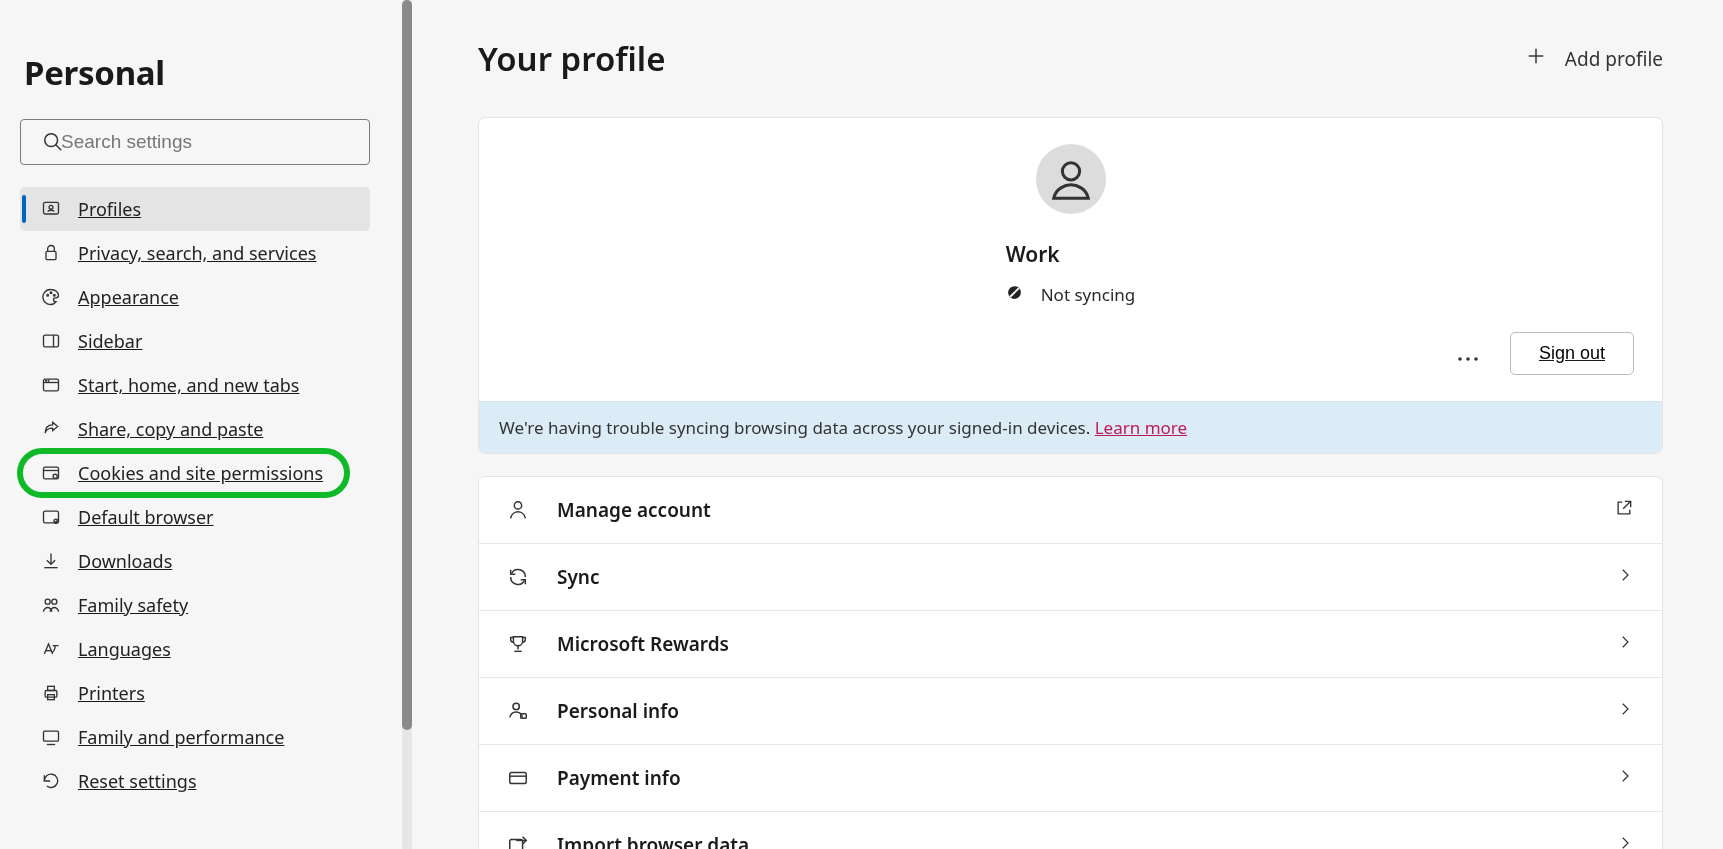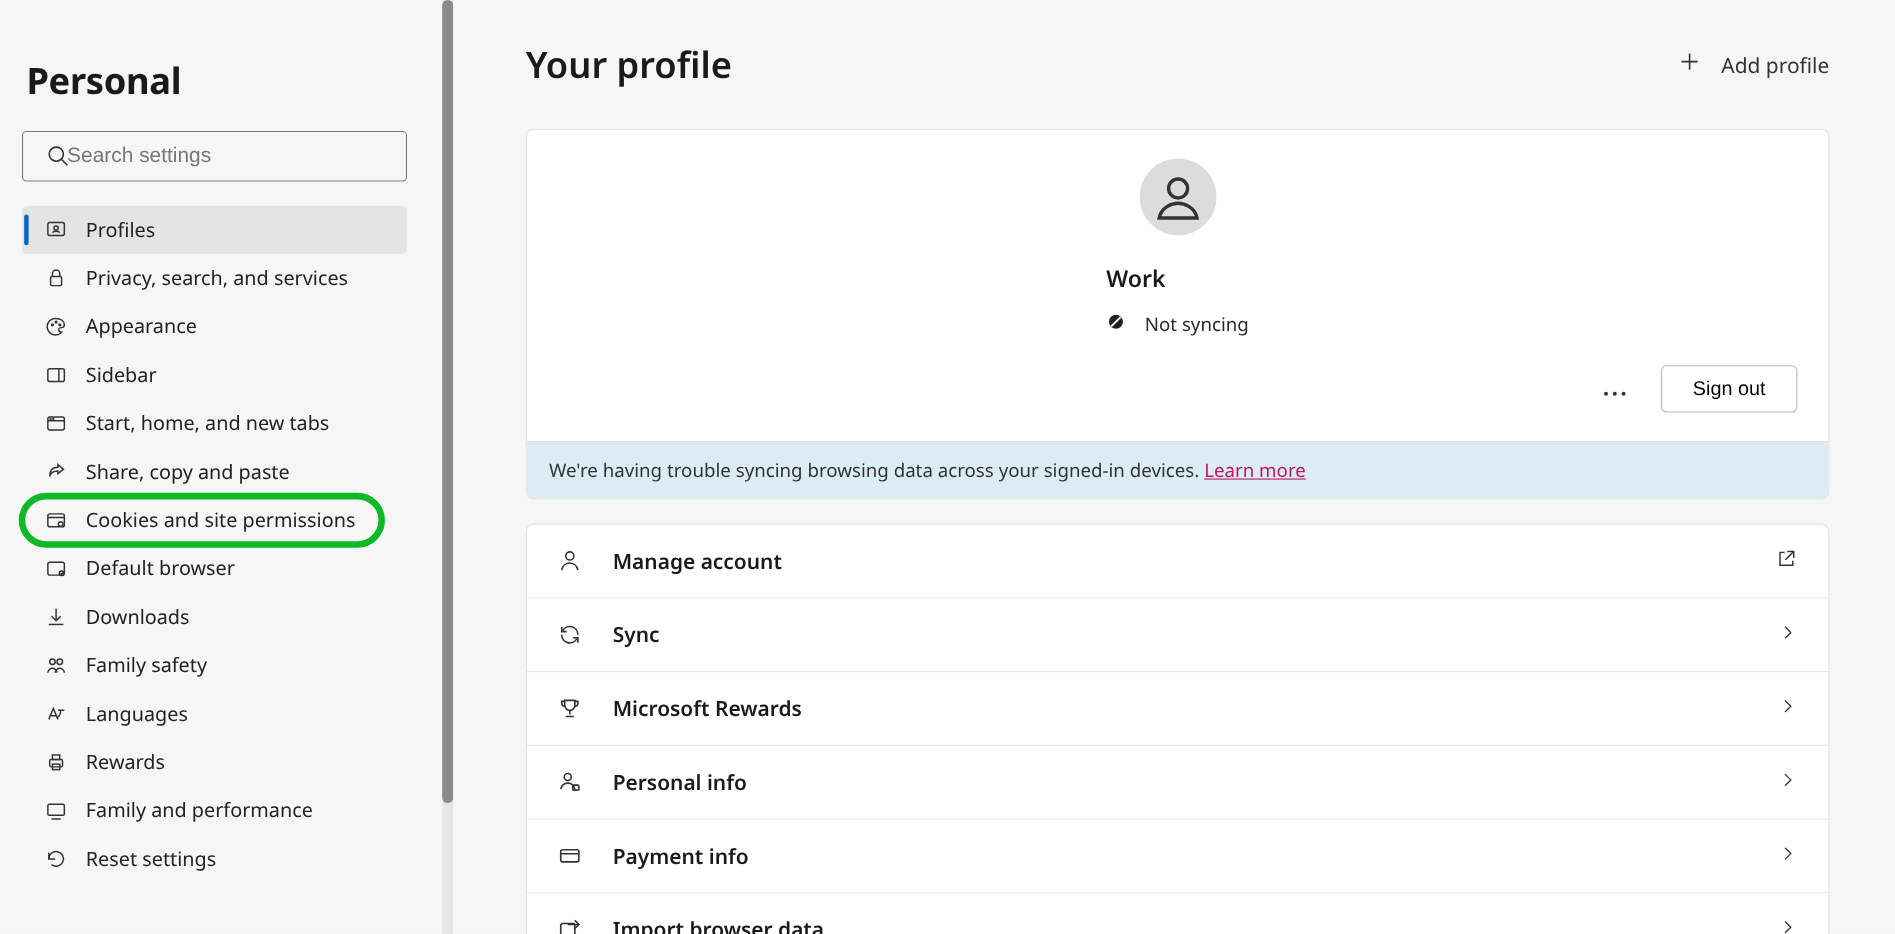--- a/index.html
+++ b/index.html
@@ -53,21 +53,21 @@
     padding-left: 40px;
     font-size: 19px;
     color: #333;
     outline: none;
   }
   .search-input::placeholder { color: #777; }
   .search-icon {
     position: absolute;
     left: 22px; top: 12px;
   }
-  .nav { margin-top: 4px; }
+  .nav { margin-top: 4px; text-decoration: underline; }
   .nav-item {
     display: flex;
     align-items: center;
     height: 44px;
     border-radius: 5px;
     padding-left: 20px;
     cursor: pointer;
     font-size: 18px;
     color: #222;
     position: relative;
@@ -129,21 +129,21 @@
     flex-direction: column;
   }
   .avatar {
     width: 70px; height: 70px;
     border-radius: 50%;
     background: #dcdcdc;
     display:flex;align-items:center;justify-content:center;
   }
   .profile-name { font-size: 21px; font-weight: 600; margin-bottom: 15px;}
   .sync-row { display:flex; align-items:center; gap:18px; font-size:17px; color:#2a2a2a;}
-  .profile-actions { margin-left:auto; display:flex; align-items:center; gap:30px;}
+  .profile-actions { margin-left:auto; display:flex; align-items:center; gap:30px;text-decoration:underline;}
   .dots { font-size:22px; cursor:pointer; letter-spacing:2px; color:#333;}
   .signout-btn {
     border: 1px solid #bbb;
     background: #fff;
     border-radius: 5px;
     padding: 10px 28px;
     font-size: 18px;
     cursor: pointer;
   }
   .notice {
@@ -296,21 +296,21 @@
       <span>Languages</span>
     </div>
     <div class="nav-item">
       <span class="icon">
           <svg width="20" height="20" viewBox="0 0 24 24">
             <rect x="5" y="9" width="14" height="8" rx="1.5"></rect>
             <rect x="8" y="4" width="8" height="5"></rect>
             <rect x="8" y="14" width="8" height="6"></rect>
           </svg>
         </span>
-      <span>Rewards</span>
+      <span>Printers</span>
     </div>
     <div class="nav-item">
       <span class="icon">
           <svg width="20" height="20" viewBox="0 0 24 24">
             <rect x="3" y="5" width="18" height="12" rx="1.5"></rect>
             <line x1="7" y1="21" x2="17" y2="21"></line>
           </svg>
         </span>
       <span>Family and performance</span>
     </div>

